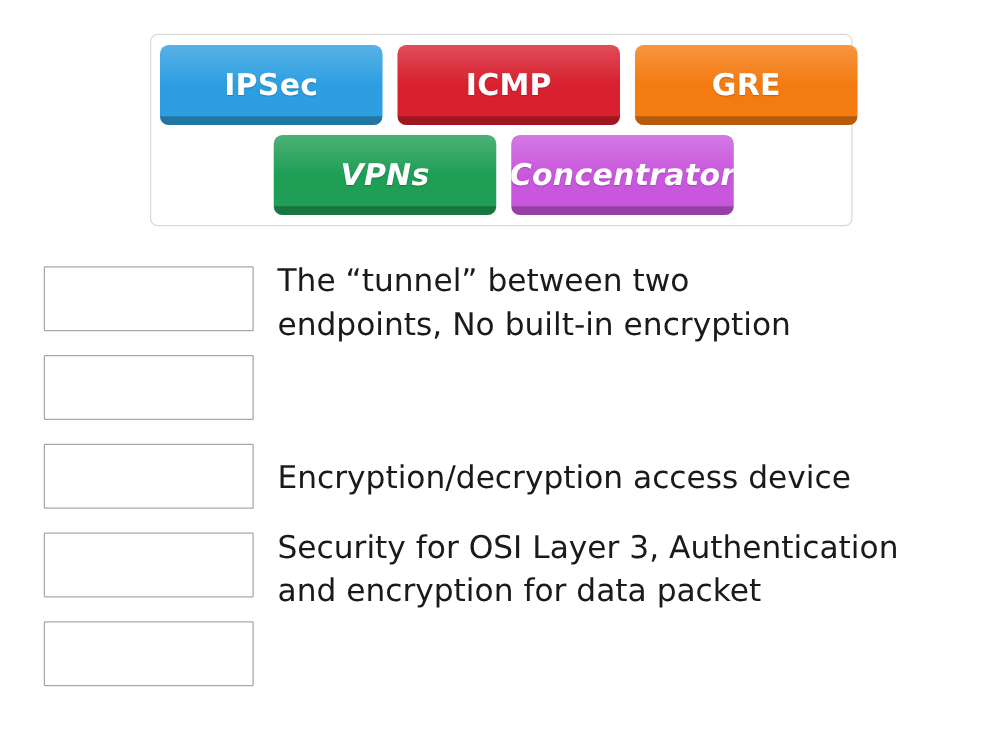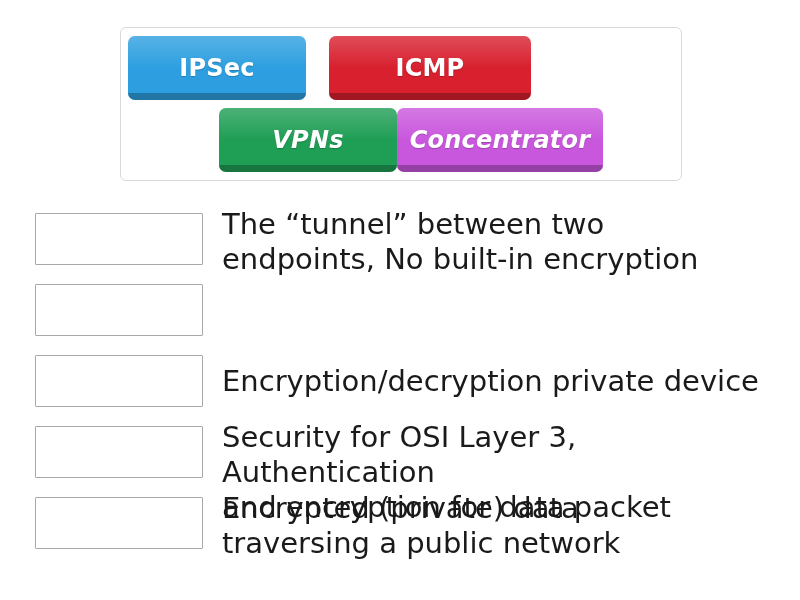--- a/index.html
+++ b/index.html
@@ -24,21 +24,21 @@
     width: 562px;
     height: 154px;
     box-sizing: border-box;
     border: 1px solid #d9d9d9;
     border-radius: 6px;
     background: #ffffff;
   }
   .tile-row {
     position: absolute;
     display: flex;
-    gap: 0;
+    gap: 12px;
   }
   .tile-row-1 { left: 7px;  top: 8px; }
   .tile-row-2 { left: 98px; top: 80px; font-style: italic; }
 
   .tile {
     position: relative;
     height: 64px;
     border-radius: 7px;
     display: flex;
     align-items: center;
@@ -67,24 +67,24 @@
     content: "";
     position: absolute;
     left: 0; right: 0; bottom: 0;
     height: 7px;
     background: rgba(0,0,0,.26);
     pointer-events: none;
   }
   .tile > span { position: relative; z-index: 2; }
 
   .tile-ipsec        { width: 178px; background: #2d9fe0; }
-  .tile-icmp         { width: 202px; background: #d8202f; margin-left: 23px; }
+  .tile-icmp         { width: 178px; background: #d8202f; }
   .tile-gre          { width: 178px; background: #f47b10; }
   .tile-vpns         { width: 178px; background: #1f9e55; }
-  .tile-concentrator { width: 206px; background: #c957dd; }
+  .tile-concentrator { width: 178px; background: #c957dd; }
 
   
   .answer-list {
     position: absolute;
     left: 35px;
     top: 207px;
     width: 745px;
   }
   .answer-row {
     display: flex;
@@ -97,41 +97,44 @@
     height: 52px;
     margin-top: 6px;
     box-sizing: border-box;
     border: 1px solid #a8a8a8;
     background: #ffffff;
     border-radius: 1px;
   }
   .answer-text {
     flex: 1 1 auto;
     margin-left: 19px;
-    font-size: 29px;
+    font-size: 25px;
     line-height: 35px;
     color: #1a1a1a;
     white-space: pre-line;
     display: flex;
     flex-direction: column;
     justify-content: center;
     min-height: 64px;
   }
 </style>
 </head>
 <body>
 
 <div class="tile-tray">
 
   <div class="tile-row tile-row-1">
     <div class="tile tile-ipsec">
       <span>IPSec</span>
     </div>
     <div class="tile tile-icmp">
       <span>ICMP</span>
+    </div>
+    <div class="tile tile-gre">
+      <span>GRE</span>
     </div>
   </div>
 
   <div class="tile-row tile-row-2">
     <div class="tile tile-vpns">
       <span>VPNs</span>
     </div>
     <div class="tile tile-concentrator">
       <span>Concentrator</span>
     </div>
@@ -146,28 +149,26 @@
     <div class="answer-text">The “tunnel” between two
 endpoints, No built-in encryption</div>
   </div>
 
   <div class="answer-row">
     <div class="drop-zone"></div>
   </div>
 
   <div class="answer-row">
     <div class="drop-zone"></div>
-    <div class="answer-text">Encryption/decryption private device</div>
+    <div class="answer-text">Encryption/decryption access device</div>
   </div>
 
   <div class="answer-row">
     <div class="drop-zone"></div>
     <div class="answer-text">Security for OSI Layer 3, Authentication
 and encryption for data packet</div>
   </div>
 
   <div class="answer-row">
     <div class="drop-zone"></div>
-    <div class="answer-text">Encrypted (private) data
-traversing a public network</div>
   </div>
 
 </div>
 
 </body></html>

